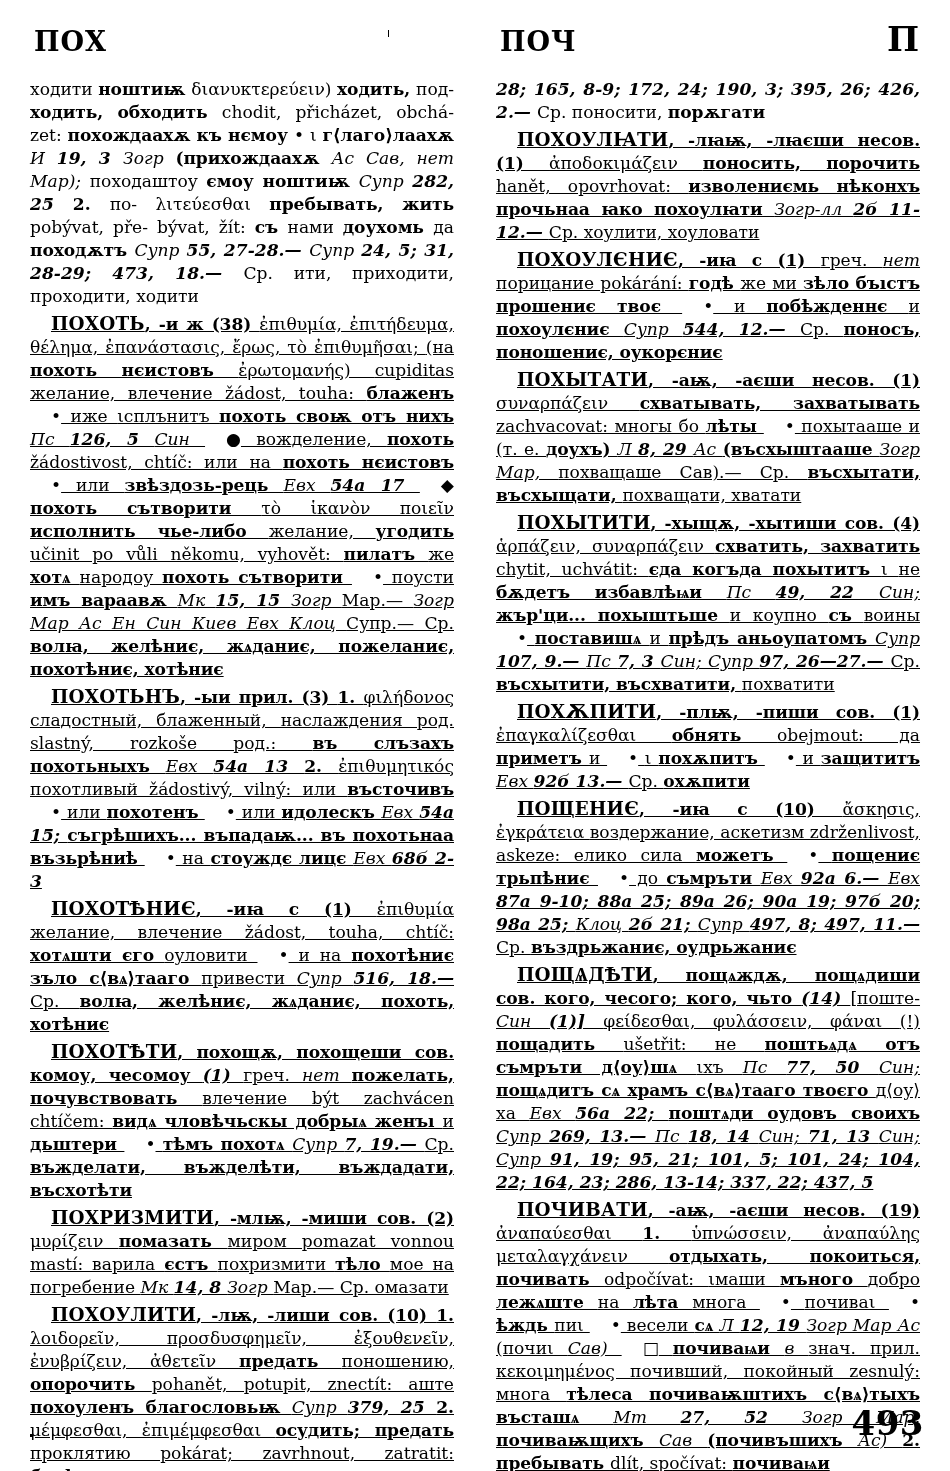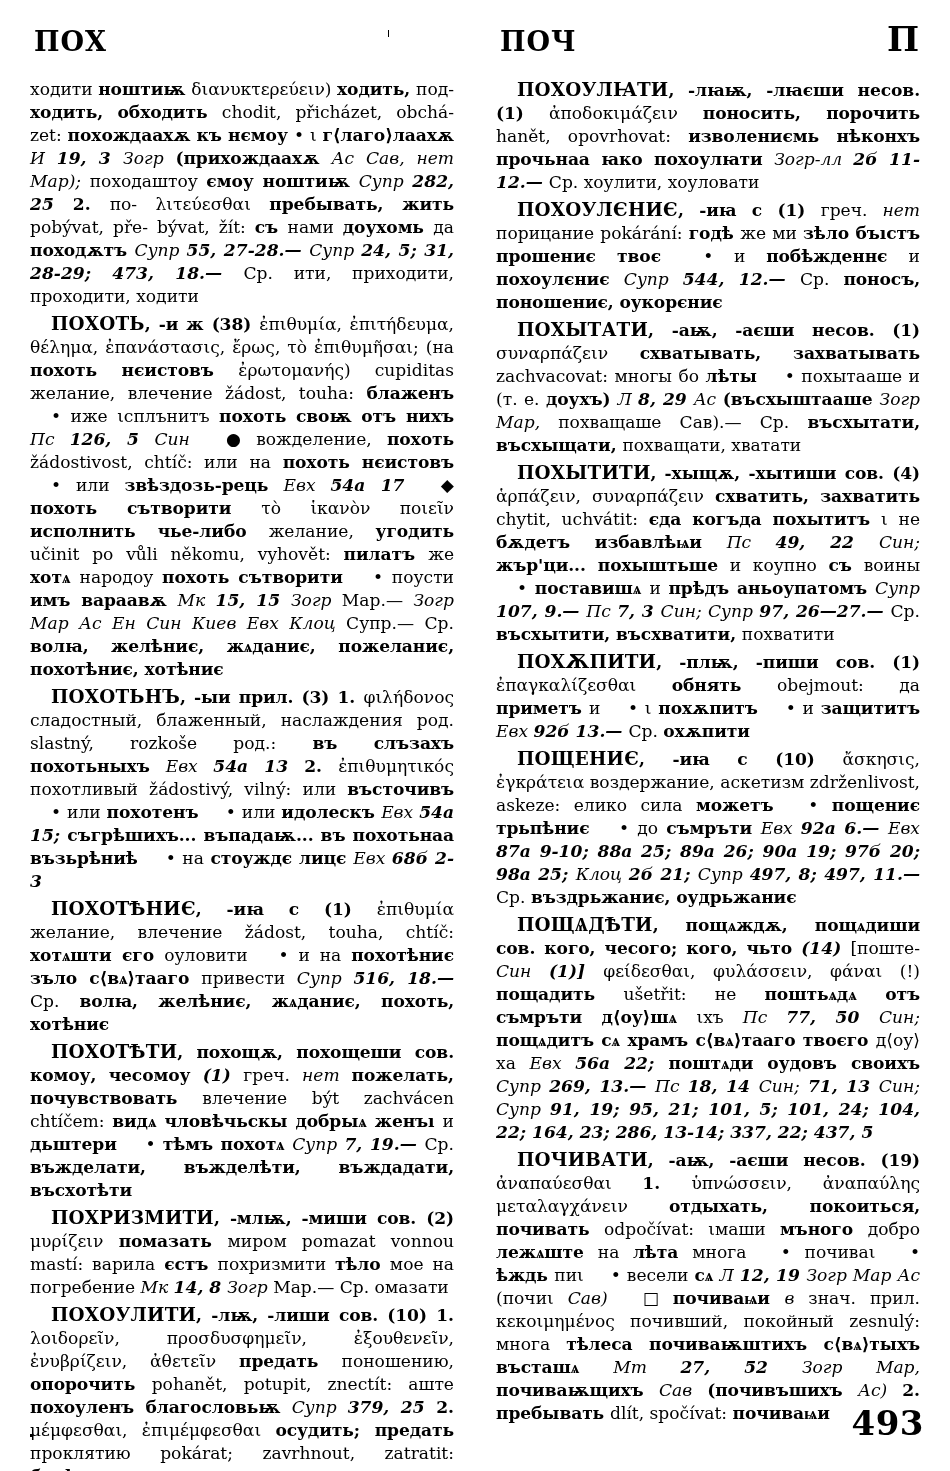--- a/index.html
+++ b/index.html
@@ -97,21 +97,21 @@
   
   .it { font-style: italic; }
   .it-b { font-style: italic; font-weight: 700; }
   
   .gr { font-family: "DejaVu Serif", "Liberation Serif", serif; }
   
   .lat { }
   
   .num { font-weight: 700; }
 
-  .indent { text-indent: 21px; }
+  .indent { text-indent: 21px; text-decoration: underline; }
   .noindent { text-indent: 0; }
 
   .marker { display: inline-block; }
 
   
   .folio {
     position: absolute;
     right: 26px;
     bottom: 28px;
     font-weight: 700;
@@ -143,20 +143,21 @@
     <div class="col col-left" id="col-left">
         <p class="entry noindent"><span class="lat">ходити </span><span class="ocs">ноштиѭ </span><span class="gr">διανυκτερεύειν) </span><span class="ocs">ходить, </span><span class="lat">под- </span><span class="ocs">ходить, обходить </span><span class="lat">chodit, přicházet, obchá- zet: </span><span class="ocs">похождаахѫ къ нємоу </span><span class="marker">•</span><span class="lat"> </span><span class="gr">ι </span><span class="ocs">г⟨лаго⟩лаахѫ </span><span class="it">И </span><span class="it-b">19, 3 </span><span class="it">Зогр </span><span class="ocs">(прихождаахѫ </span><span class="it">Ас Сав, нет Мар); </span><span class="lat">походаштоу </span><span class="ocs">ємоу ноштиѭ </span><span class="it">Супр </span><span class="it-b">282, 25 </span><span class="num">2. </span><span class="gr">πο- λιτεύεσθαι </span><span class="ocs">пребывать, жить </span><span class="lat">pobývat, pře- bývat, žít: </span><span class="ocs">съ </span><span class="lat">нами </span><span class="ocs">доухомь </span><span class="lat">да </span><span class="ocs">походѫтъ </span><span class="it">Супр </span><span class="it-b">55, 27-28.— </span><span class="it">Супр </span><span class="it-b">24, 5; 31, 28-29; 473, 18.— </span><span class="lat">Ср. ити, приходити, проходити, ходити</span></p>
         <p class="entry indent"><span class="hw">ПОХОТЬ</span><span class="ocs">, -и ж (38) </span><span class="gr">ἐπιθυμία, ἐπιτήδευμα, θέλημα, ἐπανάστασις, ἔρως, τὸ ἐπιθυμῆσαι; </span><span class="lat">(на </span><span class="ocs">похоть нєистовъ </span><span class="gr">ἐρωτομανής) </span><span class="lat">cupiditas желание, влечение žádost, touha: </span><span class="ocs">блаженъ </span><span class="marker">•</span><span class="lat"> иже </span><span class="gr">ιсплънитъ </span><span class="ocs">похоть своѭ отъ нихъ </span><span class="it">Пс </span><span class="it-b">126, 5 </span><span class="it">Син </span><span class="marker">●</span><span class="lat"> вожделение, </span><span class="ocs">похоть </span><span class="lat">žádostivost, chtíč: или на </span><span class="ocs">похоть нєистовъ </span><span class="marker">•</span><span class="lat"> или </span><span class="ocs">звѣздозь-рець </span><span class="it">Евх </span><span class="it-b">54а 17 </span><span class="marker">◆</span><span class="lat"> </span><span class="ocs">похоть сътворити </span><span class="gr">τὸ ἱκανὸν ποιεῖν </span><span class="ocs">исполнить чье-либо </span><span class="lat">желание, </span><span class="ocs">угодить </span><span class="lat">učinit po vůli někomu, vyhovět: </span><span class="ocs">пилатъ </span><span class="lat">же </span><span class="ocs">хотѧ </span><span class="lat">народоу </span><span class="ocs">похоть сътворити </span><span class="marker">•</span><span class="lat"> поусти </span><span class="ocs">имъ вараавѫ </span><span class="it">Мк </span><span class="it-b">15, 15 </span><span class="it">Зогр </span><span class="lat">Мар.— </span><span class="it">Зогр Мар Ас Ен Син Киев Евх Клоц </span><span class="lat">Супр.— Ср. </span><span class="ocs">волꙗ, желѣниє, жѧданиє, пожеланиє, похотѣниє, хотѣниє</span></p>
         <p class="entry indent"><span class="hw">ПОХОТЬНЪ</span><span class="ocs">, -ыи прил. (3) </span><span class="num">1. </span><span class="gr">φιλήδονος </span><span class="lat">сладостный, блаженный, наслаждения род. slastný, rozkoše род.: </span><span class="ocs">въ слъзахъ похотьныхъ </span><span class="it">Евх </span><span class="it-b">54а 13 </span><span class="num">2. </span><span class="gr">ἐπιθυμητικός </span><span class="lat">похотливый žádostivý, vilný: или </span><span class="ocs">въсточивъ </span><span class="marker">•</span><span class="lat"> или </span><span class="ocs">похотенъ </span><span class="marker">•</span><span class="lat"> или </span><span class="ocs">идолескъ </span><span class="it">Евх </span><span class="it-b">54а 15; </span><span class="ocs">съгрѣшихъ... въпадаѭ... въ похотьнаа възьрѣниѣ </span><span class="marker">•</span><span class="lat"> на </span><span class="ocs">стоуждє лицє </span><span class="it">Евх </span><span class="it-b">68б 2-3</span></p>
         <p class="entry indent"><span class="hw">ПОХОТѢНИЄ</span><span class="ocs">, -иꙗ с (1) </span><span class="gr">ἐπιθυμία </span><span class="lat">желание, влечение žádost, touha, chtíč: </span><span class="ocs">хотѧшти єго </span><span class="lat">оуловити </span><span class="marker">•</span><span class="lat"> и на </span><span class="ocs">похотѣниє зъло с⟨вѧ⟩тааго </span><span class="lat">привести </span><span class="it">Супр </span><span class="it-b">516, 18.— </span><span class="lat">Ср. </span><span class="ocs">волꙗ, желѣниє, жѧданиє, похоть, хотѣниє</span></p>
         <p class="entry indent"><span class="hw">ПОХОТѢТИ</span><span class="ocs">, похощѫ, похощеши сов. комоу, чесомоу </span><span class="it-b">(1) </span><span class="lat">греч. </span><span class="it">нет </span><span class="ocs">пожелать, почувствовать </span><span class="lat">влечение být zachvácen chtíčem: </span><span class="ocs">видѧ чловѣчьскы добрыѧ женъı </span><span class="lat">и </span><span class="ocs">дьштери </span><span class="marker">•</span><span class="lat"> </span><span class="ocs">тѣмъ похотѧ </span><span class="it">Супр </span><span class="it-b">7, 19.— </span><span class="lat">Ср. </span><span class="ocs">въжделати, въжделѣти, въждадати, въсхотѣти</span></p>
         <p class="entry indent"><span class="hw">ПОХРИЗМИТИ</span><span class="ocs">, -млѭ, -миши сов. (2) </span><span class="gr">μυρίζειν </span><span class="ocs">помазать </span><span class="lat">миром pomazat vonnou mastí: варила </span><span class="ocs">єстъ </span><span class="lat">похризмити </span><span class="ocs">тѣло </span><span class="lat">мое на погребение </span><span class="it">Мк </span><span class="it-b">14, 8 </span><span class="it">Зогр </span><span class="lat">Мар.— Ср. омазати</span></p>
         <p class="entry indent"><span class="hw">ПОХОУЛИТИ</span><span class="ocs">, -лѭ, -лиши сов. (10) </span><span class="num">1. </span><span class="gr">λοιδορεῖν, προσδυσφημεῖν, ἐξουθενεῖν, ἐνυβρίζειν, ἀθετεῖν </span><span class="ocs">предать </span><span class="lat">поношению, </span><span class="ocs">опорочить </span><span class="lat">pohanět, potupit, znectít: аште </span><span class="ocs">похоуленъ благословьѭ </span><span class="it">Супр </span><span class="it-b">379, 25 </span><span class="num">2. </span><span class="gr">μέμφεσθαι, ἐπιμέμφεσθαι </span><span class="ocs">осудить; предать </span><span class="lat">проклятию pokárat; zavrhnout, zatratit: </span><span class="ocs">болѣзниѭ своєѭ </span><span class="marker">•</span><span class="lat"> </span><span class="ocs">похоулилъ єси в'сѣкѫ болѣзнь </span><span class="it">Евх </span><span class="it-b">35б 21; </span><span class="ocs">похоуливъ </span><span class="lat">же </span><span class="ocs">крадъшааго </span><span class="lat">о </span><span class="ocs">несъıтости єго </span><span class="it">Супр </span><span class="it-b">42, 10-11.— </span><span class="it">Евх </span><span class="it-b">35б 24; </span><span class="it">Супр </span><span class="it-b">39,</span></p>
       </div>
     <div class="col col-right" id="col-right">
+        <p class="entry noindent"><span class="it-b">28; 165, 8-9; 172, 24; 190, 3; 395, 26; 426, 2.— </span><span class="lat">Ср. поносити, </span><span class="ocs">порѫгати</span></p>
         <p class="entry indent"><span class="hw">ПОХОУЛꙖТИ</span><span class="ocs">, -лꙗѭ, -лꙗєши несов. (1) </span><span class="gr">ἀποδοκιμάζειν </span><span class="ocs">поносить, порочить </span><span class="lat">hanět, opovrhovat: </span><span class="ocs">изволениємь нѣконхъ прочьнаа ꙗко похоулꙗти </span><span class="it">Зогр-лл </span><span class="it-b">2б 11-12.— </span><span class="lat">Ср. хоулити, хоуловати</span></p>
         <p class="entry indent"><span class="hw">ПОХОУЛЄНИЄ</span><span class="ocs">, -иꙗ с (1) </span><span class="lat">греч. </span><span class="it">нет </span><span class="lat">порицание pokárání: </span><span class="ocs">годѣ </span><span class="lat">же ми </span><span class="ocs">зѣло бъıстъ прошениє твоє </span><span class="marker">•</span><span class="lat"> и </span><span class="ocs">побѣжденнє </span><span class="lat">и </span><span class="ocs">похоулєниє </span><span class="it">Супр </span><span class="it-b">544, 12.— </span><span class="lat">Ср. </span><span class="ocs">поносъ, поношениє, оукорєниє</span></p>
         <p class="entry indent"><span class="hw">ПОХЫТАТИ</span><span class="ocs">, -аѭ, -аєши несов. (1) </span><span class="gr">συναρπάζειν </span><span class="ocs">схватывать, захватывать </span><span class="lat">zachvacovat: многы бо </span><span class="ocs">лѣты </span><span class="marker">•</span><span class="lat"> похытааше и (т. е. </span><span class="ocs">доухъ) </span><span class="it">Л </span><span class="it-b">8, 29 </span><span class="it">Ас </span><span class="ocs">(въсхыштааше </span><span class="it">Зогр Мар, </span><span class="lat">похващаше Сав).— Ср. </span><span class="ocs">въсхытати, въсхыщати, </span><span class="lat">похващати, хватати</span></p>
         <p class="entry indent"><span class="hw">ПОХЫТИТИ</span><span class="ocs">, -хыщѫ, -хытиши сов. (4) </span><span class="gr">ἁρπάζειν, συναρπάζειν </span><span class="ocs">схватить, захватить </span><span class="lat">chytit, uchvátit: </span><span class="ocs">єда когъда похытитъ </span><span class="gr">ι </span><span class="lat">не </span><span class="ocs">бѫдетъ избавлѣѩи </span><span class="it">Пс </span><span class="it-b">49, 22 </span><span class="it">Син; </span><span class="ocs">жър'ци... похышть­ше </span><span class="lat">и коупно </span><span class="ocs">съ </span><span class="lat">воины </span><span class="marker">•</span><span class="lat"> </span><span class="ocs">поставишѧ </span><span class="lat">и </span><span class="ocs">прѣдъ аньоупатомъ </span><span class="it">Супр </span><span class="it-b">107, 9.— </span><span class="it">Пс </span><span class="it-b">7, 3 </span><span class="it">Син; Супр </span><span class="it-b">97, 26—27.— </span><span class="lat">Ср. </span><span class="ocs">въсхытити, въсхватити, </span><span class="lat">похватити</span></p>
         <p class="entry indent"><span class="hw">ПОХѪПИТИ</span><span class="ocs">, -плѭ, -пиши сов. (1) </span><span class="gr">ἐπαγκαλίζεσθαι </span><span class="ocs">обнять </span><span class="lat">obejmout: да </span><span class="ocs">приметъ </span><span class="lat">и </span><span class="marker">•</span><span class="lat"> </span><span class="gr">ι </span><span class="ocs">похѫпитъ </span><span class="marker">•</span><span class="lat"> и </span><span class="ocs">защититъ </span><span class="it">Евх </span><span class="it-b">92б 13.— </span><span class="lat">Ср. </span><span class="ocs">охѫпити</span></p>
         <p class="entry indent"><span class="hw">ПОЩЕНИЄ</span><span class="ocs">, -иꙗ с (10) </span><span class="gr">ἄσκησις, ἐγκράτεια </span><span class="lat">воздержание, аскетизм zdrženlivost, askeze: елико сила </span><span class="ocs">можетъ </span><span class="marker">•</span><span class="lat"> </span><span class="ocs">пощениє трьпѣниє </span><span class="marker">•</span><span class="lat"> до </span><span class="ocs">съмръти </span><span class="it">Евх </span><span class="it-b">92а 6.— </span><span class="it">Евх </span><span class="it-b">87а 9-10; 88а 25; 89а 26; 90а 19; 97б 20; 98а 25; </span><span class="it">Клоц </span><span class="it-b">2б 21; </span><span class="it">Супр </span><span class="it-b">497, 8; 497, 11.— </span><span class="lat">Ср. </span><span class="ocs">въздрьжаниє, оудрьжаниє</span></p>
         <p class="entry indent"><span class="hw">ПОЩѦДѢТИ</span><span class="ocs">, пощѧждѫ, пощѧдиши сов. кого, чесого; кого, чьто </span><span class="it-b">(14) </span><span class="lat">[поште- </span><span class="it">Син </span><span class="it-b">(1)] </span><span class="gr">φείδεσθαι, φυλάσσειν, φάναι </span><span class="lat">(!) </span><span class="ocs">пощадить </span><span class="lat">ušetřit: не </span><span class="ocs">поштьѧдѧ отъ съмръти д⟨оу⟩шѧ </span><span class="gr">ιхъ </span><span class="it">Пс </span><span class="it-b">77, 50 </span><span class="it">Син; </span><span class="ocs">пощѧдитъ сѧ храмъ с⟨вѧ⟩тааго твоєго </span><span class="lat">д⟨оу⟩ха </span><span class="it">Евх </span><span class="it-b">56а 22; </span><span class="ocs">поштѧди оудовъ своихъ </span><span class="it">Супр </span><span class="it-b">269, 13.— </span><span class="it">Пс </span><span class="it-b">18, 14 </span><span class="it">Син; </span><span class="it-b">71, 13 </span><span class="it">Син; Супр </span><span class="it-b">91, 19; 95, 21; 101, 5; 101, 24; 104, 22; 164, 23; 286, 13-14; 337, 22; 437, 5</span></p>
         <p class="entry indent"><span class="hw">ПОЧИВАТИ</span><span class="ocs">, -аѭ, -аєши несов. (19) </span><span class="gr">ἀναπαύεσθαι </span><span class="num">1. </span><span class="gr">ὑπνώσσειν, ἀναπαύλης μεταλαγχάνειν </span><span class="ocs">отдыхать, покоиться, почивать </span><span class="lat">odpočívat: </span><span class="gr">ιмаши </span><span class="ocs">мъного </span><span class="lat">добро </span><span class="ocs">лежѧште </span><span class="lat">на </span><span class="ocs">лѣта </span><span class="lat">многа </span><span class="marker">•</span><span class="lat"> </span><span class="gr">почиваι </span><span class="marker">•</span><span class="lat"> </span><span class="ocs">ѣждь </span><span class="gr">пиι </span><span class="marker">•</span><span class="lat"> весели </span><span class="ocs">сѧ </span><span class="it">Л </span><span class="it-b">12, 19 </span><span class="it">Зогр Мар Ас </span><span class="gr">(почиι </span><span class="it">Сав) </span><span class="marker">□</span><span class="lat"> </span><span class="ocs">почиваѩи </span><span class="it">в </span><span class="lat">знач. прил. </span><span class="gr">κεκοιμημένος </span><span class="lat">почивший, покойный zesnulý: многа </span><span class="ocs">тѣлеса почиваѭштихъ с⟨вѧ⟩тыхъ въсташѧ </span><span class="it">Мт </span><span class="it-b">27, 52 </span><span class="it">Зогр Мар, </span><span class="ocs">почиваѭщихъ </span><span class="it">Сав </span><span class="ocs">(почивъшихъ </span><span class="it">Ас) </span><span class="num">2. </span><span class="ocs">пребывать </span><span class="lat">dlít, spočívat: </span><span class="ocs">почиваѩи</span></p>
       </div>
   </div>

